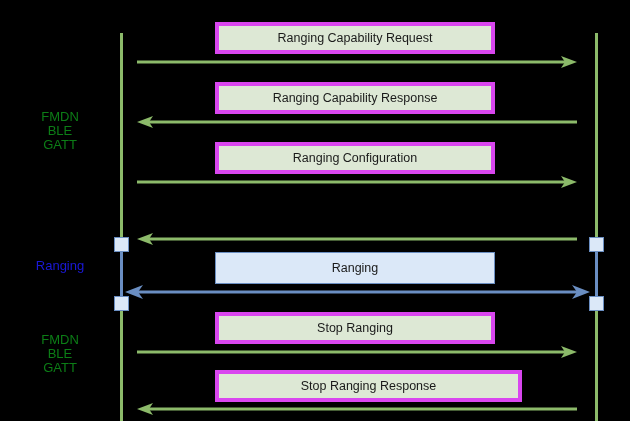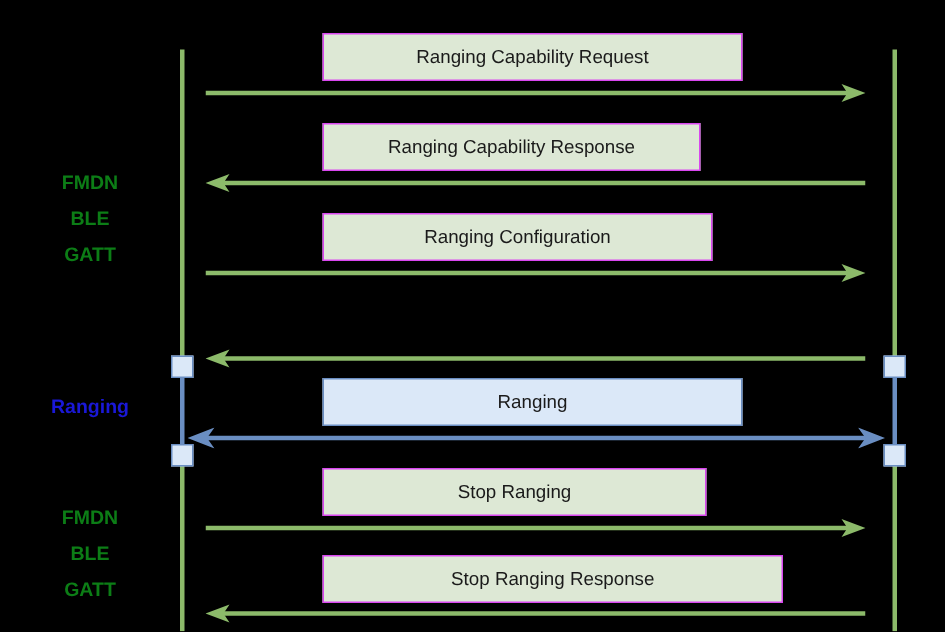--- a/index.html
+++ b/index.html
@@ -35,42 +35,42 @@
     height: 15px;
     background: #dbe8f8;
     border: 1px solid #6a8ec2;
     box-sizing: border-box;
   }
 
   
   .phase-label {
     position: absolute;
     text-align: center;
-    line-height: 24px;
+    line-height: 14px;
     font-size: 13px;
-    font-weight: bold;
+    font-weight: normal;
     white-space: pre-line;
   }
   .phase-green { color: #0c7d16; }
   .phase-blue  { color: #1a18d8; }
 
   
   .msg-box {
     position: absolute;
     box-sizing: border-box;
     display: flex;
     align-items: center;
     justify-content: center;
     font-size: 12.5px;
     color: #1a1a1a;
     height: 32px;
   }
   .msg-box.green {
     background: #dde8d5;
-    border: 1px solid #d946ef;
+    border: 4px solid #d946ef;
   }
   .msg-box.blue {
     background: #dbe8f8;
     border: 1px solid #6a8ec2;
   }
 
   
   .arrow-wrap {
     position: absolute;
     height: 14px;
@@ -111,29 +111,29 @@
 GATT</div>
 
   <div class="msg-box green" style="left:215px; top:22px; width:280px;">Ranging Capability Request</div>
   <div class="arrow-wrap" style="left:137px; top:55px; width:440px;">
     <svg width="440" height="14" viewBox="0 0 440 14">
       <line x1="0" y1="7" x2="430" y2="7" stroke="#8cba6a" stroke-width="3"></line>
       <polygon points="440,7 424,1 428,7 424,13" fill="#8cba6a"></polygon>
     </svg>
   </div>
 
-  <div class="msg-box green" style="left:215px; top:82px; width:252px;">Ranging Capability Response</div>
+  <div class="msg-box green" style="left:215px; top:82px; width:280px;">Ranging Capability Response</div>
   <div class="arrow-wrap" style="left:137px; top:115px; width:440px;">
     <svg width="440" height="14" viewBox="0 0 440 14">
       <line x1="10" y1="7" x2="440" y2="7" stroke="#8cba6a" stroke-width="3"></line>
       <polygon points="0,7 16,1 12,7 16,13" fill="#8cba6a"></polygon>
     </svg>
   </div>
 
-  <div class="msg-box green" style="left:215px; top:142px; width:260px;">Ranging Configuration</div>
+  <div class="msg-box green" style="left:215px; top:142px; width:280px;">Ranging Configuration</div>
   <div class="arrow-wrap" style="left:137px; top:175px; width:440px;">
     <svg width="440" height="14" viewBox="0 0 440 14">
       <line x1="0" y1="7" x2="430" y2="7" stroke="#8cba6a" stroke-width="3"></line>
       <polygon points="440,7 424,1 428,7 424,13" fill="#8cba6a"></polygon>
     </svg>
   </div>
 
   <div class="arrow-wrap" style="left:137px; top:232px; width:440px;">
     <svg width="440" height="14" viewBox="0 0 440 14">
       <line x1="10" y1="7" x2="440" y2="7" stroke="#8cba6a" stroke-width="3"></line>
@@ -143,21 +143,21 @@
 
   <div class="msg-box blue" style="left:215px; top:252px; width:280px;">Ranging</div>
   <div class="arrow-wrap" style="left:125px; top:285px; width:465px;">
     <svg width="465" height="14" viewBox="0 0 465 14">
       <line x1="12" y1="7" x2="453" y2="7" stroke="#6a8ec2" stroke-width="3"></line>
       <polygon points="0,7 18,0 13,7 18,14" fill="#6a8ec2"></polygon>
       <polygon points="465,7 447,0 452,7 447,14" fill="#6a8ec2"></polygon>
     </svg>
   </div>
 
-  <div class="msg-box green" style="left:215px; top:312px; width:256px;">Stop Ranging</div>
+  <div class="msg-box green" style="left:215px; top:312px; width:280px;">Stop Ranging</div>
   <div class="arrow-wrap" style="left:137px; top:345px; width:440px;">
     <svg width="440" height="14" viewBox="0 0 440 14">
       <line x1="0" y1="7" x2="430" y2="7" stroke="#8cba6a" stroke-width="3"></line>
       <polygon points="440,7 424,1 428,7 424,13" fill="#8cba6a"></polygon>
     </svg>
   </div>
 
   <div class="msg-box green" style="left:215px; top:370px; width:307px;">Stop Ranging Response</div>
   <div class="arrow-wrap" style="left:137px; top:402px; width:440px;">
     <svg width="440" height="14" viewBox="0 0 440 14">

